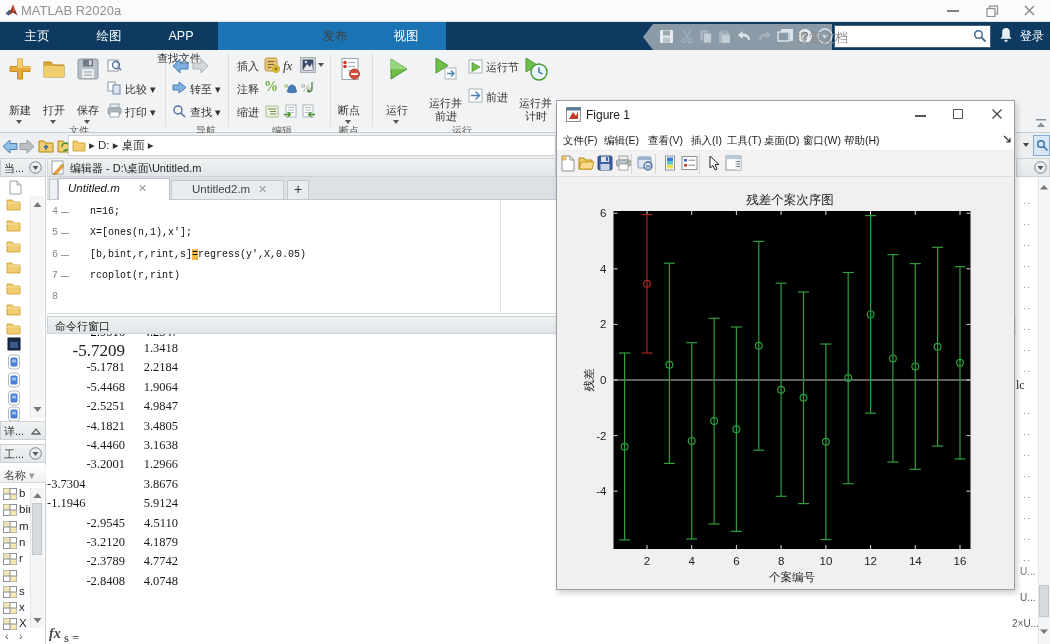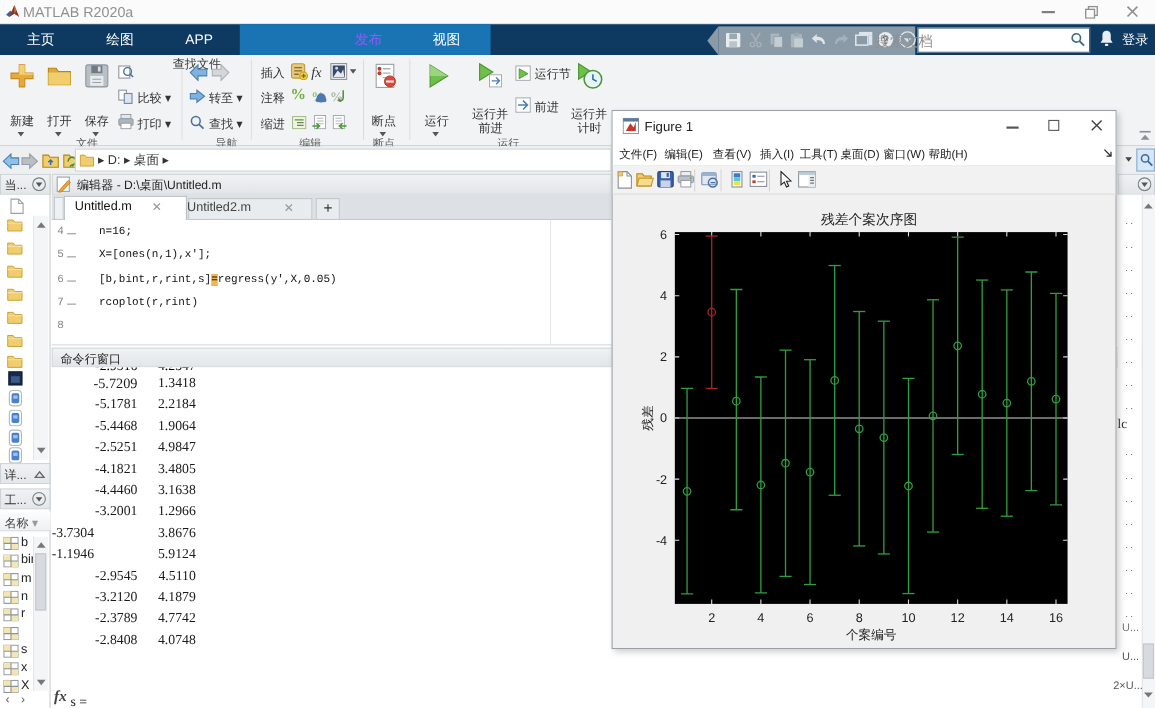--- a/index.html
+++ b/index.html
@@ -25,21 +25,21 @@
   </svg>
 <svg class="abs" style="left:1023px;top:4px" width="13" height="13">
     <path d="M2,2 L11,11 M11,2 L2,11" stroke="#909090" stroke-width="1.5"></path>
   </svg>
 <div class="abs" style="left:0;top:22px;width:1050px;height:28px;background:#0e3a62;"></div>
 <div class="abs" style="left:8px;top:22px;width:58px;height:28px;line-height:28px;text-align:center;color:#fff;font-size:12.5px;">主页</div>
 <div class="abs" style="left:80px;top:22px;width:58px;height:28px;line-height:28px;text-align:center;color:#fff;font-size:12.5px;">绘图</div>
 <div class="abs" style="left:152px;top:22px;width:58px;height:28px;line-height:28px;text-align:center;color:#fff;font-size:12.5px;">APP</div>
 <div class="abs" style="left:218px;top:22px;width:228px;height:28px;background:#1a74b4;"></div>
 <div class="abs" style="left:219px;top:22px;width:79px;height:28px;background:linear-gradient(#dcdfe1,#f4f5f5);color:#333;font-size:12.5px;text-align:center;line-height:28px;margin-top:37px;">编辑器</div>
-<div class="abs" style="left:305px;top:22px;width:60px;height:28px;line-height:28px;text-align:center;color:#8b5cf6;font-size:12.5px;">发布</div>
+<div class="abs" style="left:305px;top:22px;width:60px;height:28px;line-height:28px;text-align:center;color:#404040;font-size:12.5px;">发布</div>
 <div class="abs" style="left:376px;top:22px;width:60px;height:28px;line-height:28px;text-align:center;color:#fff;font-size:12.5px;">视图</div>
 <div class="abs" style="left:643px;top:24px;width:0;height:0;border-top:13px solid transparent;border-bottom:13px solid transparent;border-right:10px solid #8b9aa7;"></div>
 <div class="abs" style="left:653px;top:24px;width:179px;height:26px;background:#8b9aa7;"></div>
 <svg class="abs" style="left:659px;top:29px" width="15" height="15">
     <rect x="1" y="1" width="13" height="13" fill="#e8ecef" rx="1"></rect>
     <rect x="4" y="1.5" width="7" height="5" fill="#9aa8b2"></rect>
     <rect x="4" y="8.5" width="7" height="5.5" fill="#b9c4cc"></rect>
   </svg>
 <svg class="abs" style="left:680px;top:29px" width="14" height="15">
     <path d="M3,1 L8,9 M11,1 L6,9" stroke="#a4b1bb" stroke-width="1.4"></path>
@@ -441,24 +441,24 @@
 <div class="abs" style="left:19px;top:630px;font-size:11px;color:#555;">›</div>
 <div class="abs" style="left:47px;top:158px;width:509px;height:19px;background:linear-gradient(#f0f2f3,#e2e6e8);border:1px solid #cdd2d6;"></div>
 <svg class="abs" style="left:51px;top:160px" width="14" height="15" viewBox="0 0 14 15">
     <rect x="1" y="1" width="11" height="13" fill="#fff" stroke="#9aa2a9"></rect>
     <path d="M3,13 L11,4 L13,6 L5,14.5 L2.5,15 Z" fill="#e8a33d" stroke="#b87820" stroke-width="0.7"></path>
   </svg>
 <div class="abs" style="left:70px;top:161px;font-size:11px;color:#222;">编辑器 - D:\桌面\Untitled.m</div>
 <div class="abs" style="left:47px;top:177px;width:509px;height:23px;background:#dde1e5;border-bottom:1px solid #c3c9ce;"></div>
 <div class="abs" style="left:49px;top:179px;width:9px;height:21px;background:#eef1f3;border:1px solid #c3c9ce;"></div>
 <div class="abs" style="left:58px;top:178px;width:112px;height:22px;background:#fff;border:1px solid #b9c0c6;border-bottom:none;"></div>
-<div class="abs" style="left:68px;top:182px;font-size:11.5px;color:#111;">Untitled.m</div>
+<div class="abs" style="left:68px;top:182px;font-size:11.5px;color:#111;font-style:italic;">Untitled.m</div>
 <div class="abs" style="left:138px;top:182px;font-size:11px;color:#999;">✕</div>
 <div class="abs" style="left:171px;top:180px;width:113px;height:20px;background:#e9ecee;border:1px solid #c3c9ce;"></div>
-<div class="abs" style="left:170px;top:183px;font-size:11.5px;color:#444;">Untitled2.m</div>
+<div class="abs" style="left:192px;top:183px;font-size:11.5px;color:#444;">Untitled2.m</div>
 <div class="abs" style="left:258px;top:183px;font-size:11px;color:#999;">✕</div>
 <div class="abs" style="left:287px;top:180px;width:22px;height:20px;background:#e9ecee;border:1px solid #c3c9ce;"></div>
 <div class="abs" style="left:294px;top:181px;font-size:14px;color:#333;">+</div>
 <div class="abs" style="left:47px;top:200px;width:509px;height:114px;background:#fff;border-bottom:1px solid #d5dade;"></div>
 <div class="abs" style="left:500px;top:200px;width:1px;height:113px;background:#e5e5e5;"></div>
 <div class="abs" style="left:48px;top:206px;width:10px;text-align:right;font-family:'Liberation Mono',monospace;font-size:10px;color:#888;">4</div>
 <div class="abs" style="left:61px;top:207px;width:8px;height:1px;background:#999;margin-top:5px;"></div>
 <div class="abs" style="left:90px;top:206px;font-family:'Liberation Mono',monospace;font-size:10px;color:#111;white-space:pre;">n=16;</div>
 <div class="abs" style="left:48px;top:227px;width:10px;text-align:right;font-family:'Liberation Mono',monospace;font-size:10px;color:#888;">5</div>
 <div class="abs" style="left:61px;top:228px;width:8px;height:1px;background:#999;margin-top:5px;"></div>
@@ -472,21 +472,21 @@
 <div class="abs" style="left:90px;top:249px;font-family:'Liberation Mono',monospace;font-size:10px;color:#111;white-space:pre;">[b,bint,r,rint,s]<span style="background:#f3b64c;">=</span>regress(y',X,0.05)</div>
 <div class="abs" style="left:47px;top:316px;width:1003px;height:18px;background:linear-gradient(#f0f2f3,#e2e6e8);border:1px solid #cdd2d6;"></div>
 <div class="abs" style="left:55px;top:319px;font-size:11px;color:#222;">命令行窗口</div>
 <div class="abs" style="left:47px;top:334px;width:1003px;height:310px;background:#fff;"></div>
 <div class="abs" style="left:47px;top:334px;width:240px;height:7px;overflow:hidden;">
     <div style="position:absolute;left:0;top:-9px;">
       <span style="position:absolute;left:0px;width:78px;text-align:right;font-family:'Liberation Serif',serif;font-size:12.5px;">-2.9516</span>
       <span style="position:absolute;left:53px;width:78px;text-align:right;font-family:'Liberation Serif',serif;font-size:12.5px;">4.2347</span>
     </div>
   </div>
-<div class="abs" style="left:47px;top:341.0px;width:78px;text-align:right;font-family:'Liberation Serif',serif;font-size:13px;color:#1a1a1a;">-5.7209</div>
+<div class="abs" style="left:47px;top:341.0px;width:78px;text-align:right;font-family:'Liberation Serif',serif;font-size:17px;color:#1a1a1a;">-5.7209</div>
 <div class="abs" style="left:100px;top:341.0px;width:78px;text-align:right;font-family:'Liberation Serif',serif;font-size:12.5px;color:#1a1a1a;">1.3418</div>
 <div class="abs" style="left:47px;top:360.4px;width:78px;text-align:right;font-family:'Liberation Serif',serif;font-size:12.5px;color:#1a1a1a;">-5.1781</div>
 <div class="abs" style="left:100px;top:360.4px;width:78px;text-align:right;font-family:'Liberation Serif',serif;font-size:12.5px;color:#1a1a1a;">2.2184</div>
 <div class="abs" style="left:47px;top:379.8px;width:78px;text-align:right;font-family:'Liberation Serif',serif;font-size:12.5px;color:#1a1a1a;">-5.4468</div>
 <div class="abs" style="left:100px;top:379.8px;width:78px;text-align:right;font-family:Liberation Serif, serif;font-size:12.5px;color:#1a1a1a;">1.9064</div>
 <div class="abs" style="left:47px;top:399.2px;width:78px;text-align:right;font-family:'Liberation Serif',serif;font-size:12.5px;color:#1a1a1a;">-2.5251</div>
 <div class="abs" style="left:100px;top:399.2px;width:78px;text-align:right;font-family:'Liberation Serif',serif;font-size:12.5px;color:#1a1a1a;">4.9847</div>
 <div class="abs" style="left:47px;top:418.6px;width:78px;text-align:right;font-family:'Liberation Serif',serif;font-size:12.5px;color:#1a1a1a;">-4.1821</div>
 <div class="abs" style="left:100px;top:418.6px;width:78px;text-align:right;font-family:'Liberation Serif',serif;font-size:12.5px;color:#1a1a1a;">3.4805</div>
 <div class="abs" style="left:47px;top:438.0px;width:78px;text-align:right;font-family:'Liberation Serif',serif;font-size:12.5px;color:#1a1a1a;">-4.4460</div>

